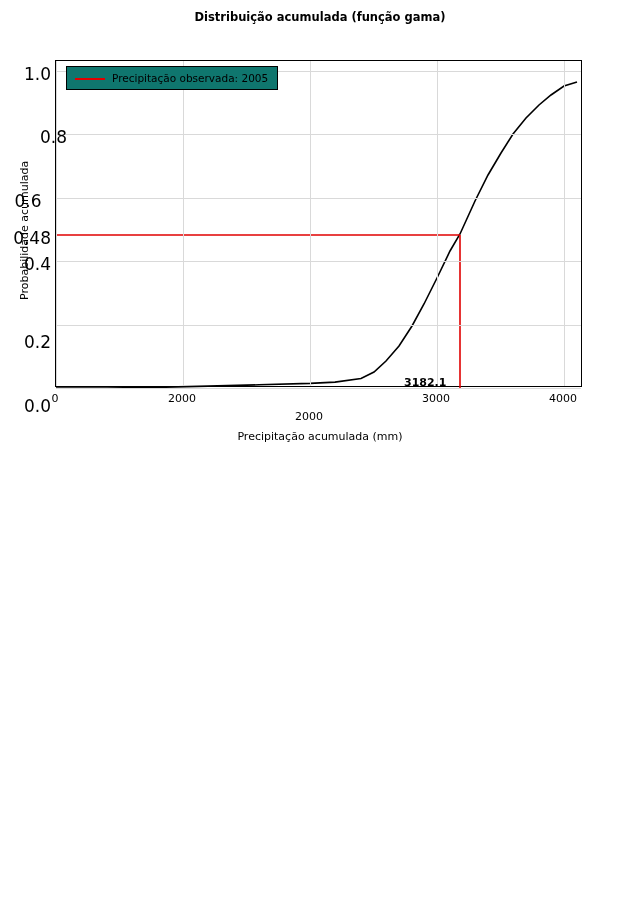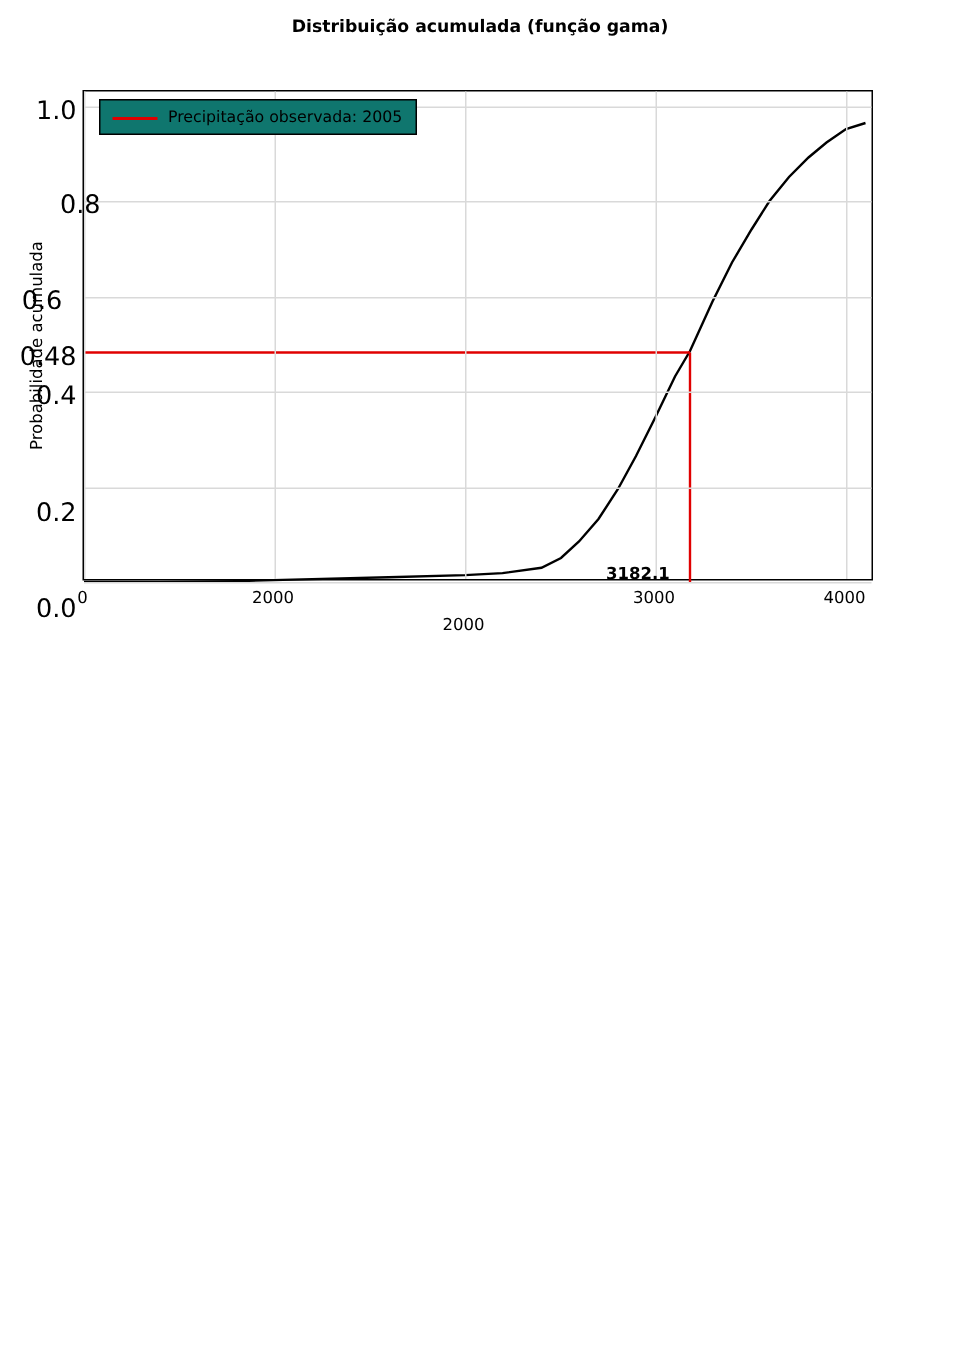--- a/index.html
+++ b/index.html
@@ -166,20 +166,21 @@
     <div class="tick-y" style="left:5px; top:228px; color:#000;">0.48</div>
 
     <div class="tick-x" style="left:55px; top:392px;">0</div>
     <div class="tick-x" style="left:182px; top:392px;">2000</div>
     <div class="tick-x" style="left:309px; top:392px;margin-top:18px;">2000</div>
     <div class="tick-x" style="left:436px; top:392px;">3000</div>
     <div class="tick-x" style="left:563px; top:392px;">4000</div>
 
     <div class="annot" style="left:404px; top:376px;">3182.1</div>
 
+    <div class="axis-label" style="left:120px; top:430px; width:400px;">Precipitação acumulada (mm)</div>
 
     <div class="legend" id="top-legend">
       <div class="lg-line"></div>
       <div class="lg-text">Precipitação observada: 2005</div>
     </div>
   </div>
 
   <div class="panel" id="panel-bottom">
 
     

